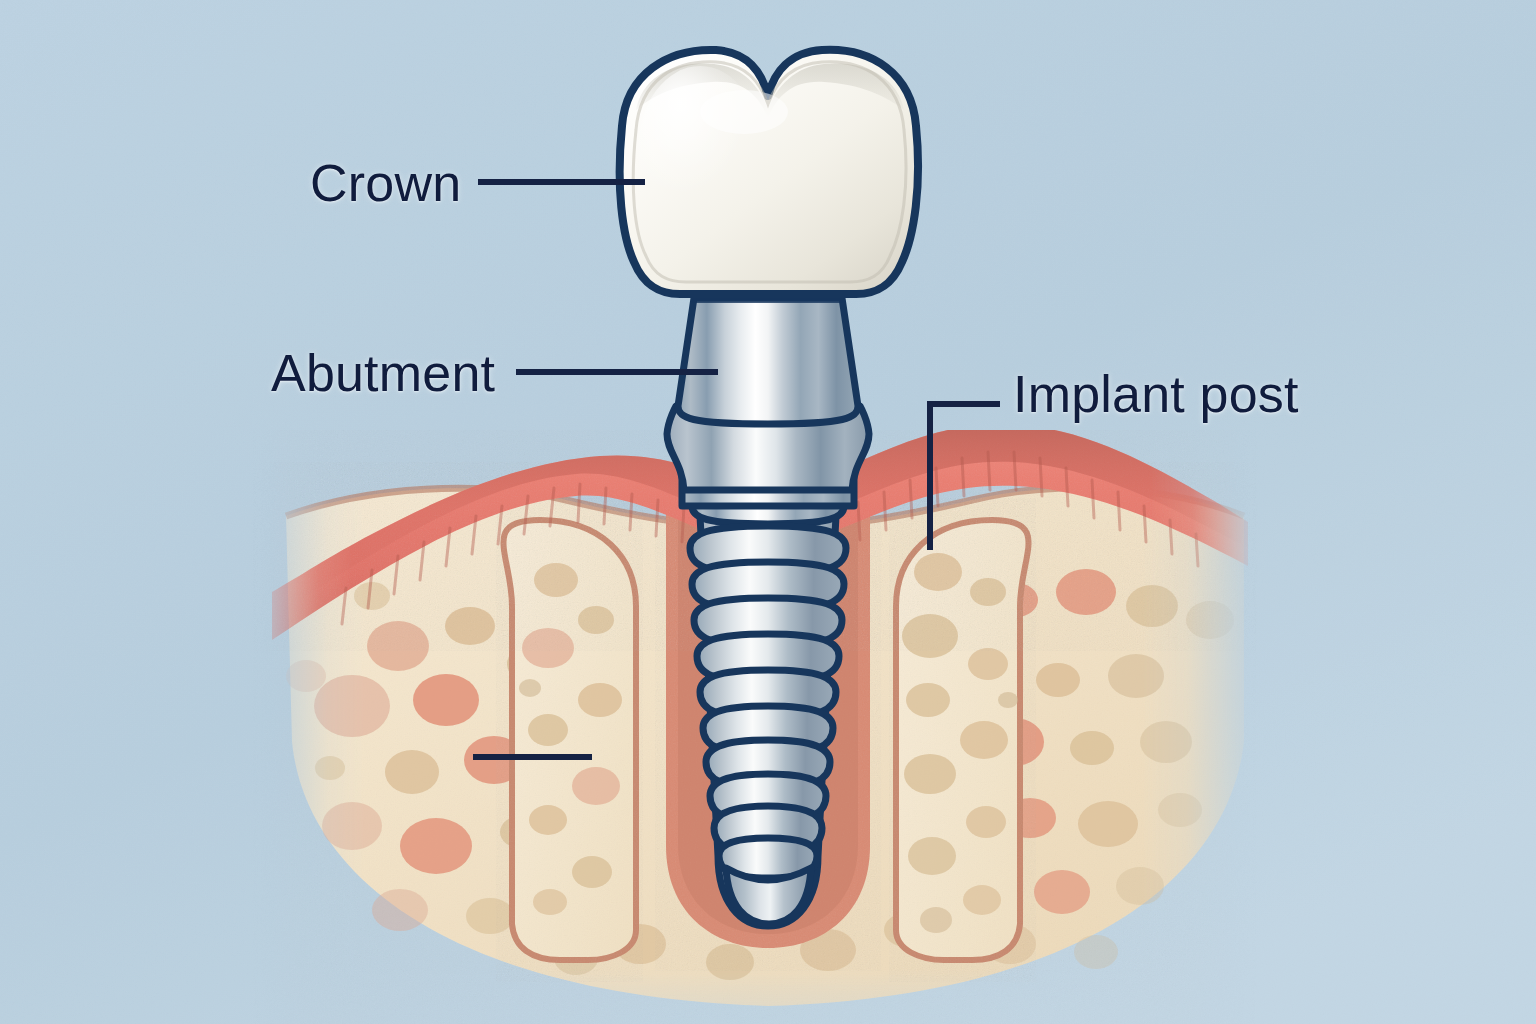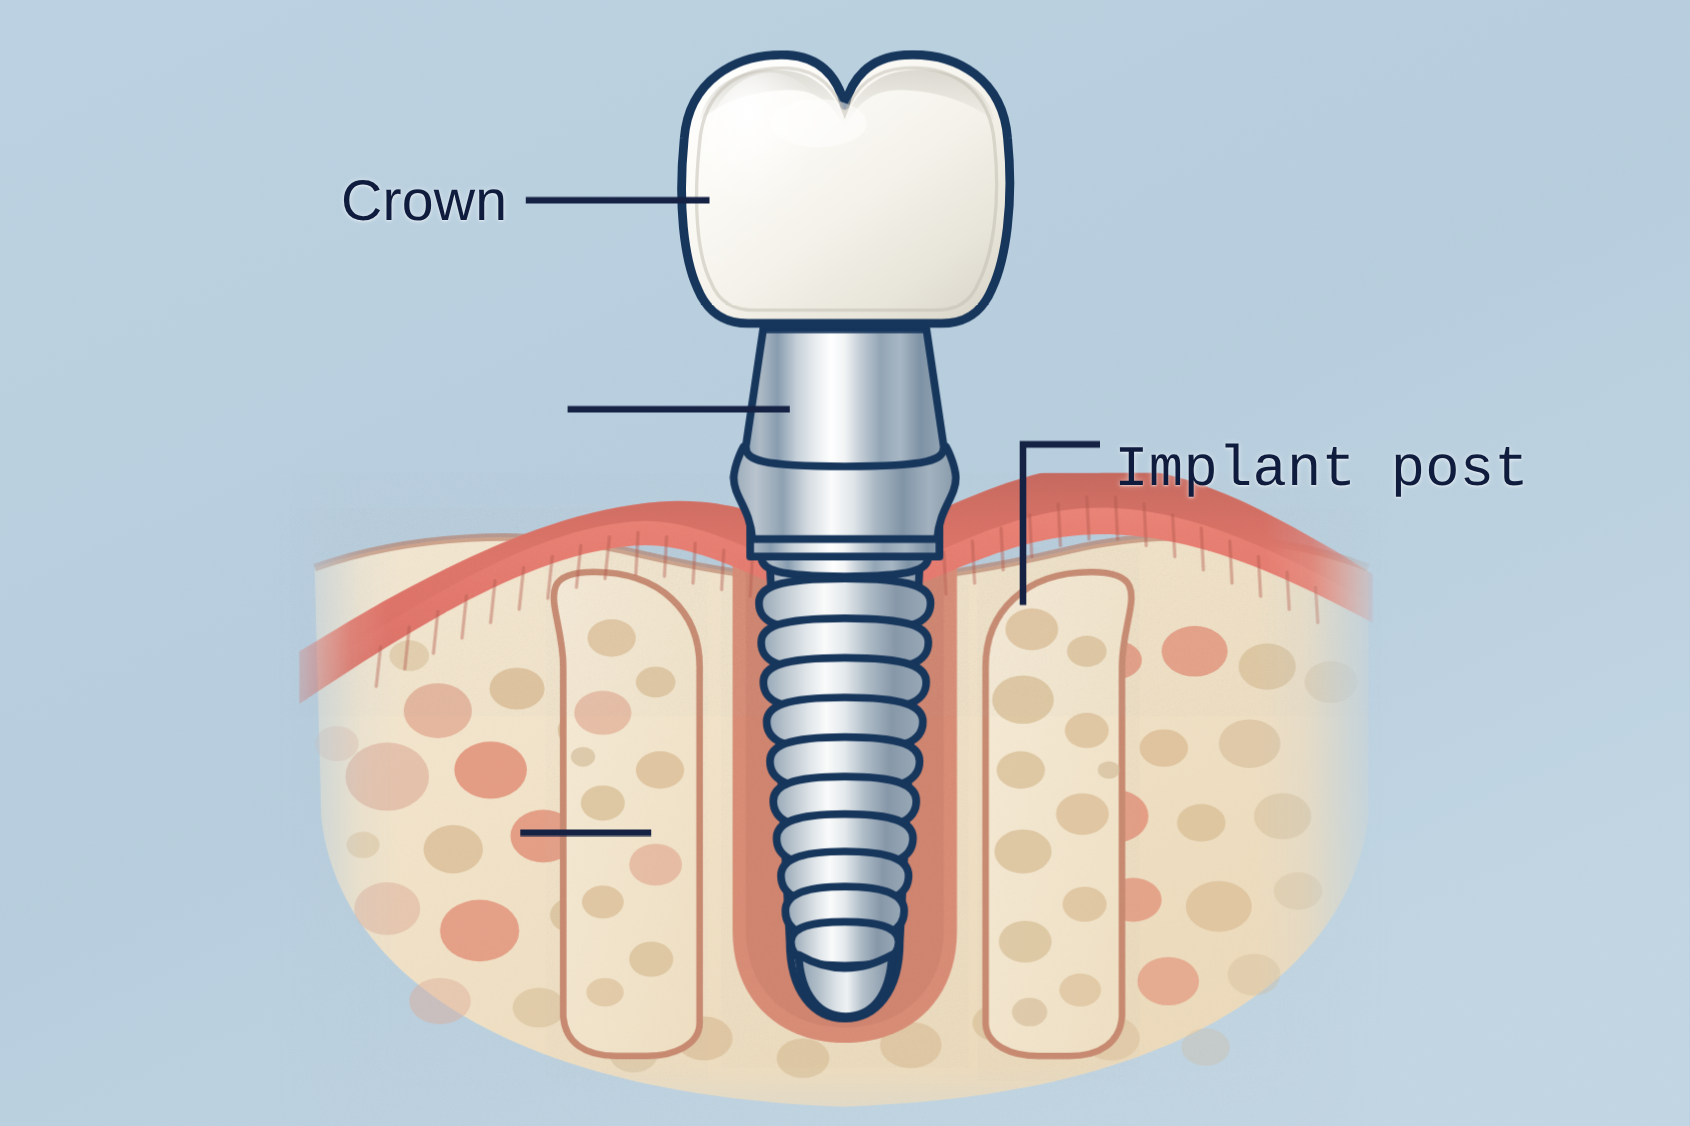--- a/index.html
+++ b/index.html
@@ -15,21 +15,21 @@
     color:#101c3d;
     font-family:"Liberation Sans","DejaVu Sans",sans-serif;
     font-weight:400;
     white-space:nowrap;
     letter-spacing:.2px;
     text-shadow:0 1px 2px rgba(255,255,255,.55),0 0 6px rgba(255,255,255,.45);
     user-select:none;
   }
   #lbl-crown{left:310px;top:153px;font-size:52px;}
   #lbl-abutment{left:271px;top:343px;font-size:52px;}
-  #lbl-implant{left:1013px;top:398px;font-size:52px;font-family:Liberation Mono, monospace;}
+  #lbl-implant{left:1013px;top:364px;font-size:52px;}
   #lbl-bone{left:216px;top:727px;font-size:52px;}
 </style>
 </head>
 <body>
 
 <div id="stage">
 
   <svg id="scene" viewBox="0 0 1536 1024" xmlns="http://www.w3.org/2000/svg">
     <defs>
 
@@ -398,17 +398,18 @@
     <g stroke="#152244" stroke-width="6" fill="none" stroke-linecap="butt">
       <line x1="478" y1="182" x2="645" y2="182"></line>
       <line x1="516" y1="372" x2="718" y2="372"></line>
       <polyline points="1000,404 930,404 930,550"></polyline>
       <line x1="473" y1="757" x2="592" y2="757"></line>
     </g>
   </svg>
 
   <div class="lbl" id="lbl-crown">Crown</div>
 
+  <div class="lbl" id="lbl-abutment">Abutment</div>
 
   <div class="lbl" id="lbl-implant">Implant post</div>
 
 
 </div>
 
 </body></html>

